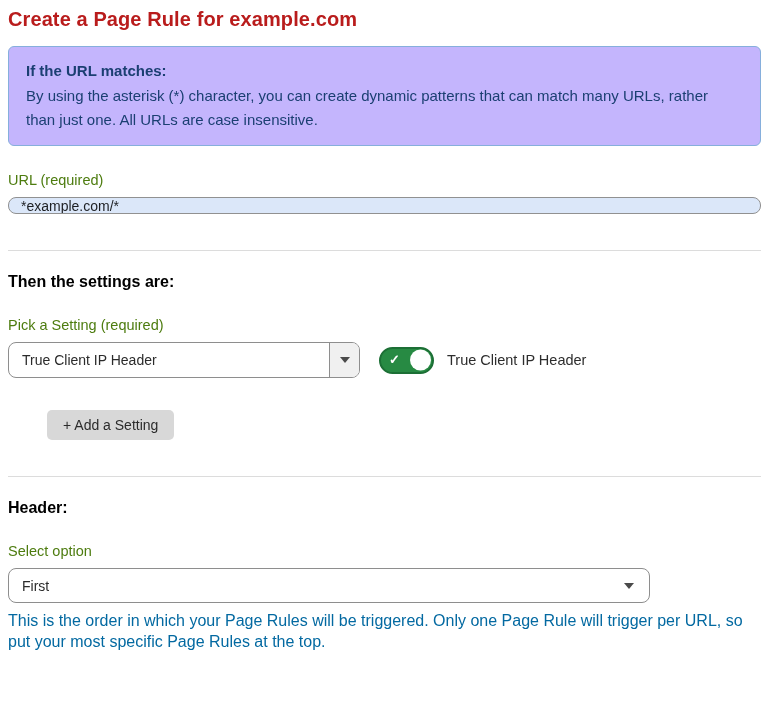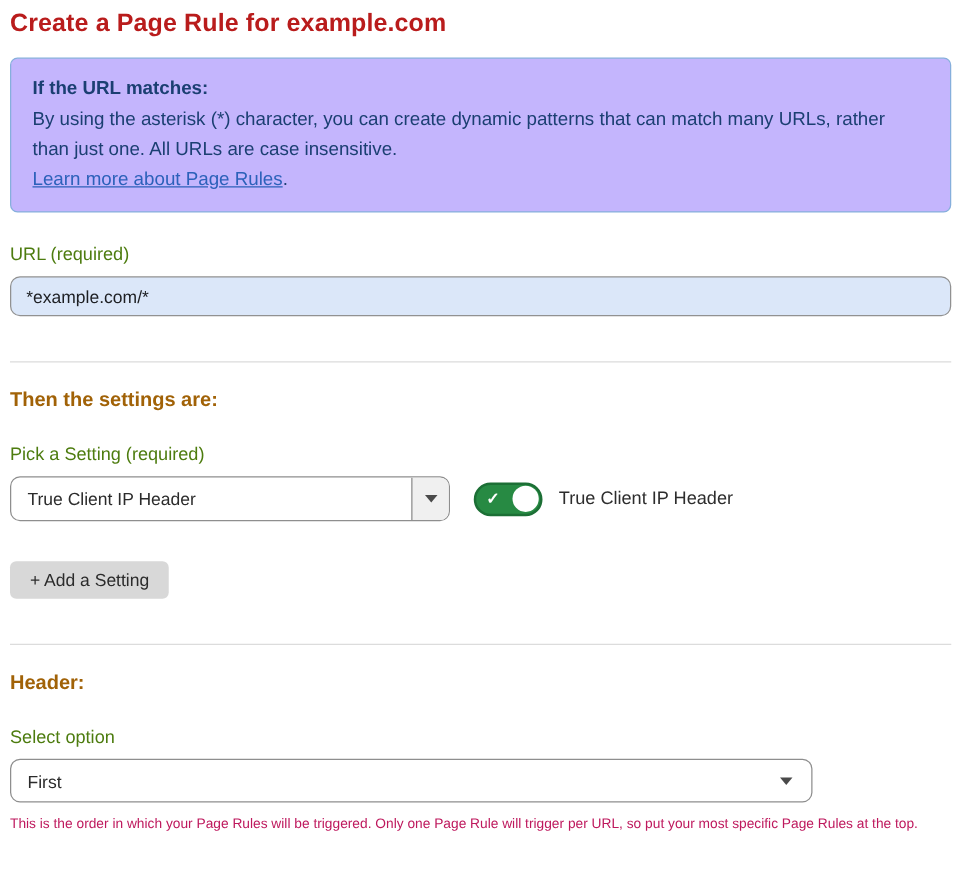--- a/index.html
+++ b/index.html
@@ -37,40 +37,40 @@
   }
   .info-link-suffix { color: #1b3f72; }
   .field-label {
     font-size: 14.5px;
     color: #4d7c0f;
     margin-top: 26px;
   }
   .url-input {
     margin-top: 9px;
     width: 753px;
-    height: 32px;
+    height: 17px;
     background: #dbe7f9;
     border: 1px solid #919191;
     border-radius: 8px;
     font-family: "Liberation Sans", sans-serif;
     font-size: 14px;
     color: #1d1f23;
     padding: 0 12px;
     display: block;
   }
   .divider {
     border: none;
     border-top: 1px solid #dcdcdc;
     margin-top: 36px;
     width: 753px;
   }
   .section-heading {
     font-size: 16px;
     font-weight: bold;
-    color: #a16207;
+    color: #000000;
     margin-top: 22px;
   }
   .setting-row {
     margin-top: 9px;
     display: flex;
     align-items: center;
   }
   .select-box {
     height: 36px;
     border: 1px solid #8e8e8e;
@@ -150,44 +150,44 @@
     border-radius: 5px;
     cursor: pointer;
     color: #2b2b2b;
   }
   .btn-gray { background: #d8d8d8; }
   .add-setting-btn {
     margin-top: 32px;
     height: 30px;
     padding: 0 16px;
     display: block;
+    margin-left: 39px;
   }
   .order-select { width: 642px; margin-top: 9px; height: 35px; }
   .order-select .select-plain-arrow {
     display: flex;
     align-items: center;
     padding-right: 15px;
   }
   .help-text {
     margin-top: 7px;
-    font-size: 11px;
+    font-size: 16px;
     line-height: 21px;
-    color: #be185d;
+    color: #0369a1;
     max-width: 740px;
   }
 </style>
 </head>
 <body>
 
 <h1 class="page-title">Create a Page Rule for example.com</h1>
 
 <div class="info-box">
   <div class="info-heading">If the URL matches:</div>
   <div class="info-body">By using the asterisk (*) character, you can create dynamic patterns that can match many URLs, rather than just one. All URLs are case insensitive.</div>
-  <div><a class="info-link">Learn more about Page Rules</a><span class="info-link-suffix">.</span></div>
 </div>
 
 <div class="field-label">URL (required)</div>
 <input class="url-input" type="text" value="*example.com/*" style="">
 
 <hr class="divider">
 
 <div class="section-heading">Then the settings are:</div>
 
 <div class="field-label">Pick a Setting (required)</div>

